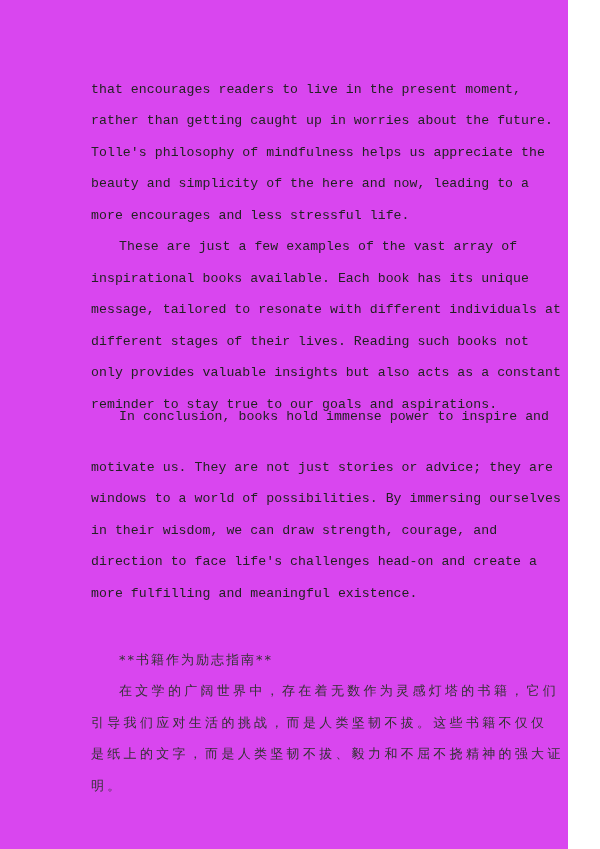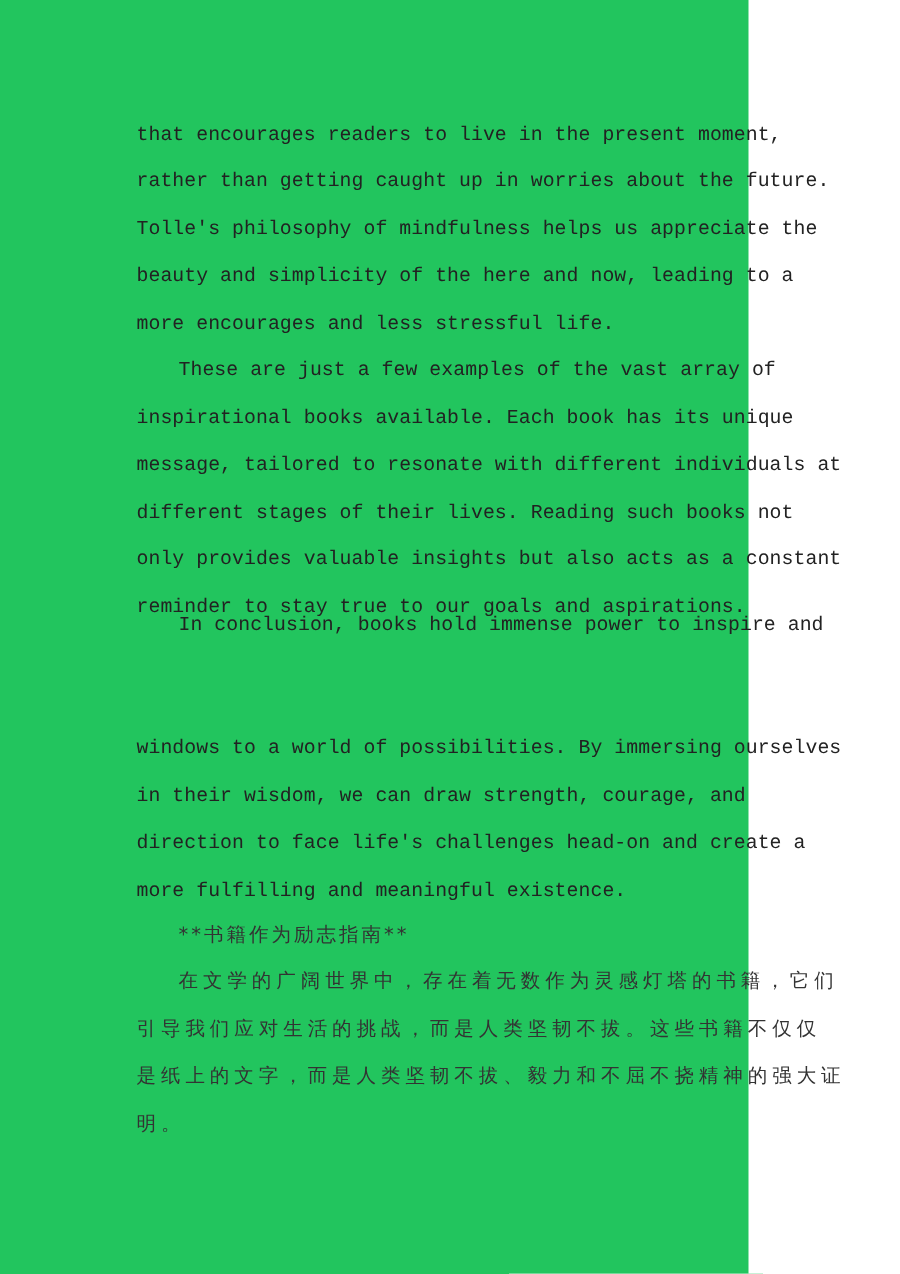--- a/index.html
+++ b/index.html
@@ -1,34 +1,35 @@
 <!DOCTYPE html>
 <html><head>
   <meta charset="utf-8">
   <style>
     html, body { margin: 0; padding: 0; background: #ffffff; }
     body { width: 600px; height: 849px; position: relative; overflow: hidden; }
     .page {
-      position: absolute; left: 0; top: 0; width: 499px; height: 849px; background: #22c55e;
+      position: absolute; left: 0; top: 0; width: 568px; height: 849px; background: #d946ef;
     }
     .line {
       position: absolute;
       left: 91px;
       font-family: "Liberation Mono", "DejaVu Sans Mono", monospace;
       font-size: 13.2px;
       color: #222;
       white-space: pre;
       line-height: 18px;
       letter-spacing: 0.05px;
     }
     .cjk {
       font-family: "DejaVu Sans", sans-serif;
       font-size: 13px;
       letter-spacing: 3.3px;
       color: #333;
+      margin-top: 36px;
     }
     .indent { left: 119px; }
   </style>
 </head>
 <body>
 
 <div class="page">
 
   <div class="line" style="top:81px">that encourages readers to live in the present moment,</div>
   <div class="line" style="top:112px">rather than getting caught up in worries about the future.</div>
@@ -37,20 +38,21 @@
   <div class="line" style="top:207px">more encourages and less stressful life.</div>
 
   <div class="line indent" style="top:238px">These are just a few examples of the vast array of</div>
   <div class="line" style="top:270px">inspirational books available. Each book has its unique</div>
   <div class="line" style="top:301px">message, tailored to resonate with different individuals at</div>
   <div class="line" style="top:333px">different stages of their lives. Reading such books not</div>
   <div class="line" style="top:364px">only provides valuable insights but also acts as a constant</div>
   <div class="line" style="top:396px">reminder to stay true to our goals and aspirations.</div>
 
   <div class="line indent" style="top:408px">In conclusion, books hold immense power to inspire and</div>
+  <div class="line" style="top:459px">motivate us. They are not just stories or advice; they are</div>
   <div class="line" style="top:490px">windows to a world of possibilities. By immersing ourselves</div>
   <div class="line" style="top:522px">in their wisdom, we can draw strength, courage, and</div>
   <div class="line" style="top:553px">direction to face life's challenges head-on and create a</div>
   <div class="line" style="top:585px">more fulfilling and meaningful existence.</div>
 
   <div class="line cjk indent" style="top:615px; letter-spacing:2px;">**书籍作为励志指南**</div>
 
   <div class="line cjk indent" style="top:646px">在文学的广阔世界中，存在着无数作为灵感灯塔的书籍，它们</div>
   <div class="line cjk" style="top:678px">引导我们应对生活的挑战，而是人类坚韧不拔。这些书籍不仅仅</div>
   <div class="line cjk" style="top:709px">是纸上的文字，而是人类坚韧不拔、毅力和不屈不挠精神的强大证</div>

